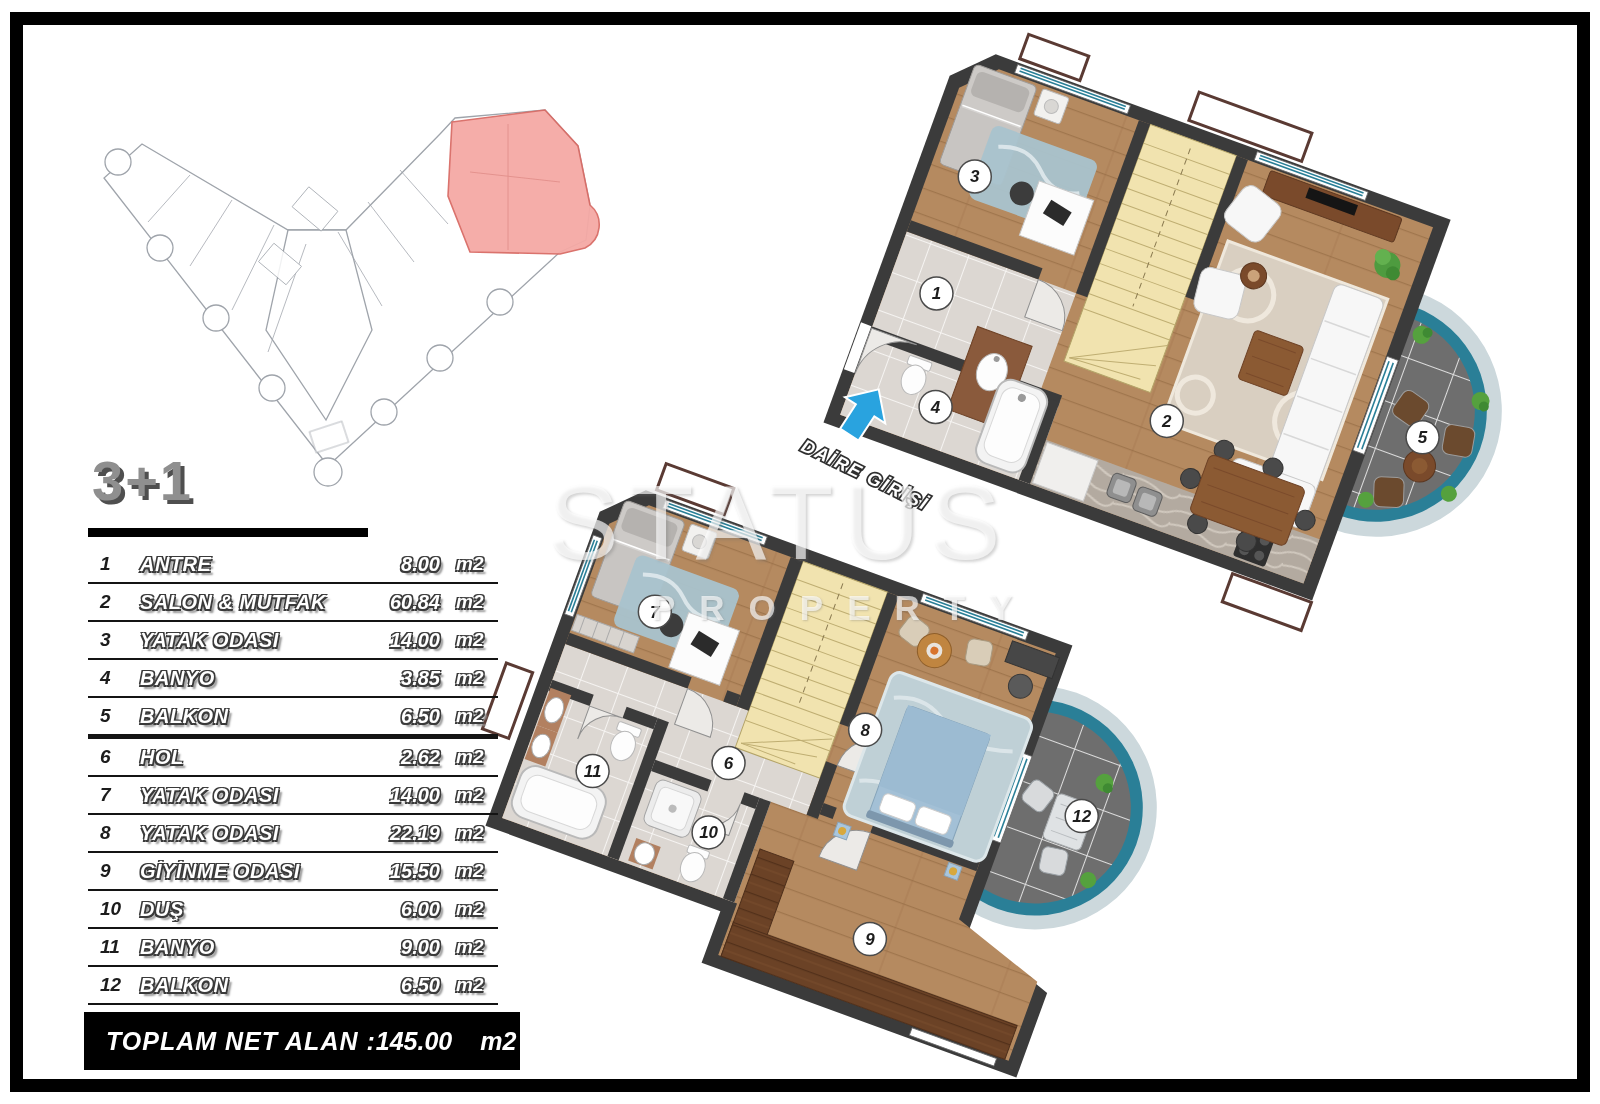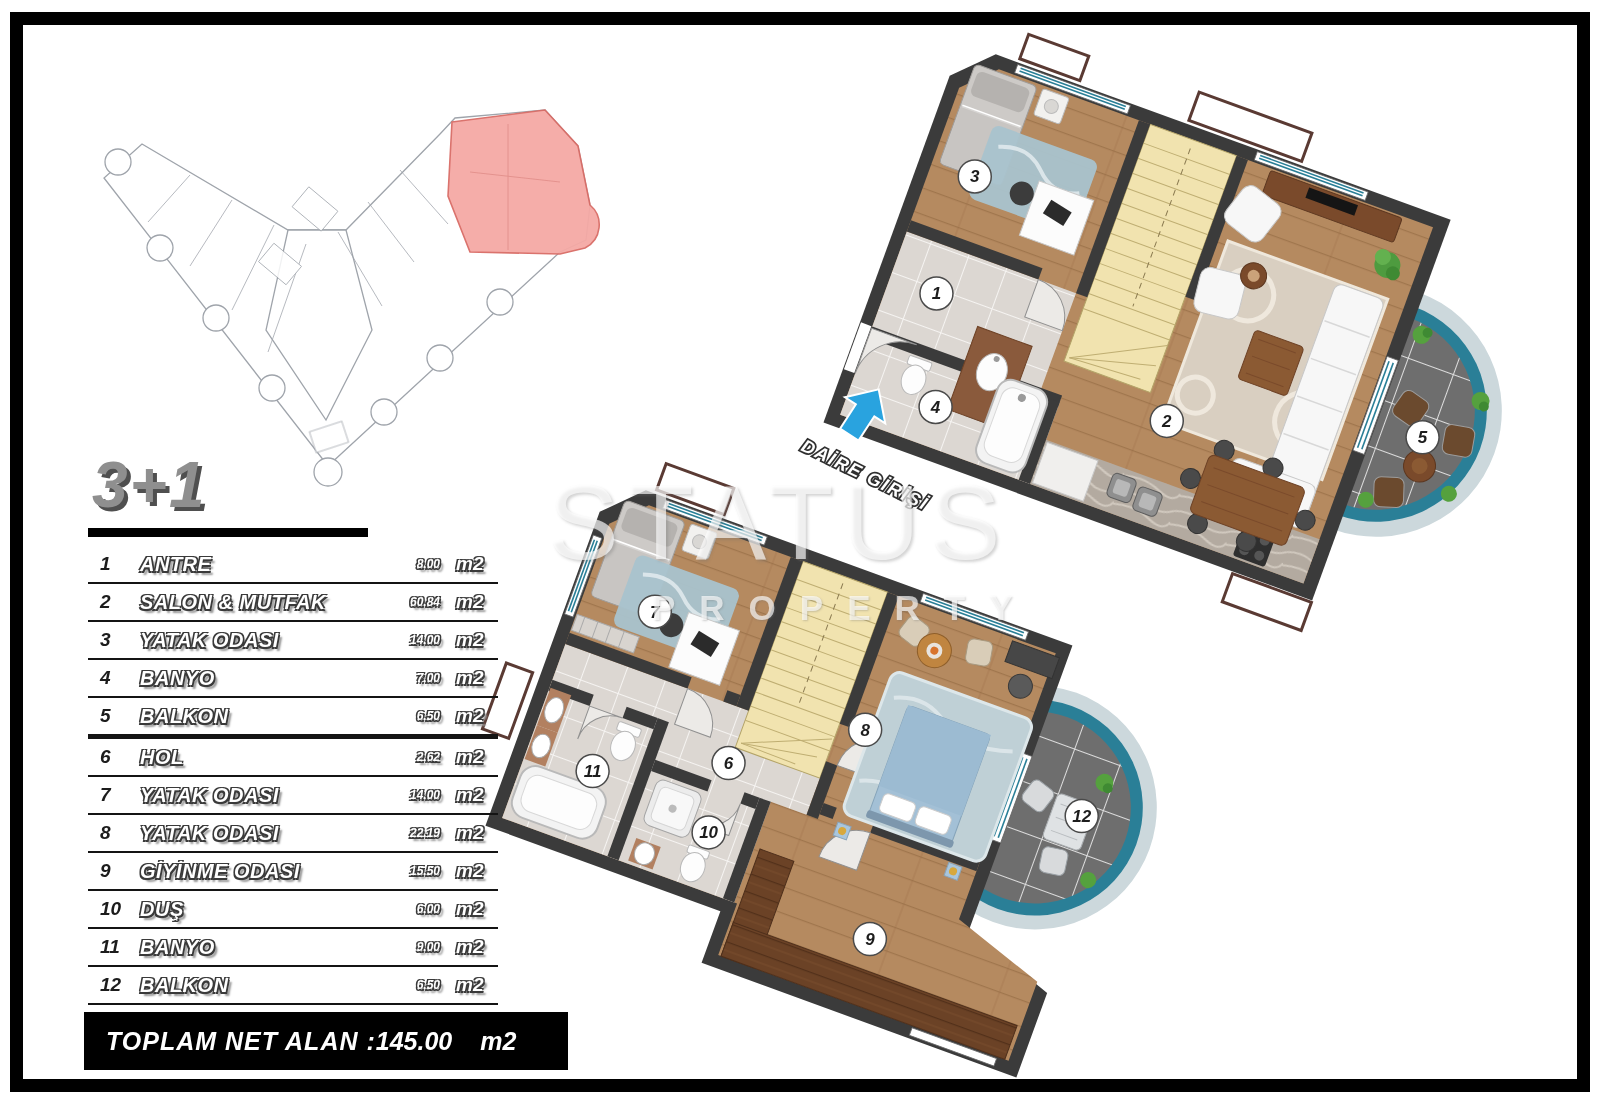--- a/index.html
+++ b/index.html
@@ -8,42 +8,42 @@
     font-family:"Liberation Sans",sans-serif;
   }
   .frame{
     position:absolute;left:10px;top:12px;right:10px;bottom:12px;
     border:13px solid #000;pointer-events:none;z-index:50;
   }
   svg{position:absolute;left:0;top:0;}
   
   .unit-title{
     position:absolute;left:92px;top:448px;
-    font-size:64px;font-weight:bold;font-style:italic;color:#8f8f8f;
+    font-size:56px;font-weight:bold;color:#8f8f8f;
     letter-spacing:2px;z-index:20;
     text-shadow:4px 4px 0 #4f4f4f,-1px -1px 0 #fff,1px -1px 0 #fff,-1px 1px 0 #fff,1px 1px 0 #fff;
   }
   .title-rule{position:absolute;left:88px;top:528px;width:280px;height:9px;background:#000;z-index:20;}
   .area-table{position:absolute;left:88px;top:546px;width:410px;z-index:20;}
   .trow{
     display:flex;align-items:center;height:36px;border-bottom:2.5px solid #141414;
     font-style:italic;font-weight:bold;
   }
   .trow.thick{border-bottom-width:5px;}
   .tnum{width:52px;padding-left:12px;font-size:19px;color:#1c1c1c;box-sizing:border-box;}
   .tname{flex:1;font-size:20px;letter-spacing:.5px;white-space:nowrap;}
-  .tval{width:88px;text-align:right;font-size:12px;}
+  .tval{width:88px;text-align:right;font-size:20px;}
   .tunit{width:58px;padding-left:16px;font-size:19px;box-sizing:border-box;}
   .emboss{
     color:#fff;
     text-shadow:-1.5px -1.5px 0 #3a3a3a,1.5px -1.5px 0 #3a3a3a,-1.5px 1.5px 0 #3a3a3a,
                  1.5px 1.5px 0 #3a3a3a,3.5px 3.5px 2px #969696;
   }
   .total-bar{
-    position:absolute;left:84px;top:1012px;width:484px;height:58px;background:#000;
+    position:absolute;left:84px;top:1012px;width:436px;height:58px;background:#000;
     display:flex;align-items:center;color:#fff;font-style:italic;font-weight:bold;
     font-size:25px;z-index:20;
   }
   .total-label{margin-left:22px;letter-spacing:1px;}
   .total-value{}
   .total-unit{margin-left:28px;}
   
   .wm1{
     position:absolute;left:548px;top:462px;font-size:106px;font-weight:normal;
     letter-spacing:10px;color:rgba(255,255,255,0.66);z-index:30;
@@ -541,21 +541,21 @@
   </div>
   <div class="trow">
     <span class="tnum">3</span>
     <span class="tname emboss">YATAK ODASI</span>
     <span class="tval emboss">14.00</span>
     <span class="tunit emboss">m2</span>
   </div>
   <div class="trow">
     <span class="tnum">4</span>
     <span class="tname emboss">BANYO</span>
-    <span class="tval emboss">7.00</span>
+    <span class="tval emboss">3.85</span>
     <span class="tunit emboss">m2</span>
   </div>
   <div class="trow thick">
     <span class="tnum">5</span>
     <span class="tname emboss">BALKON</span>
     <span class="tval emboss">6.50</span>
     <span class="tunit emboss">m2</span>
   </div>
   <div class="trow">
     <span class="tnum">6</span>

